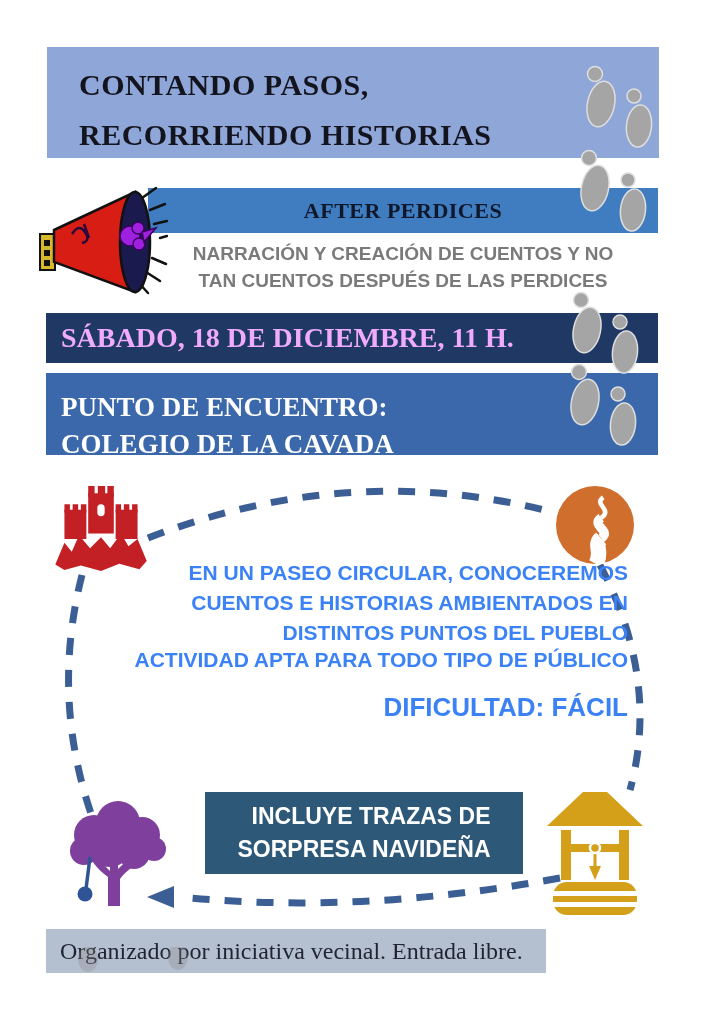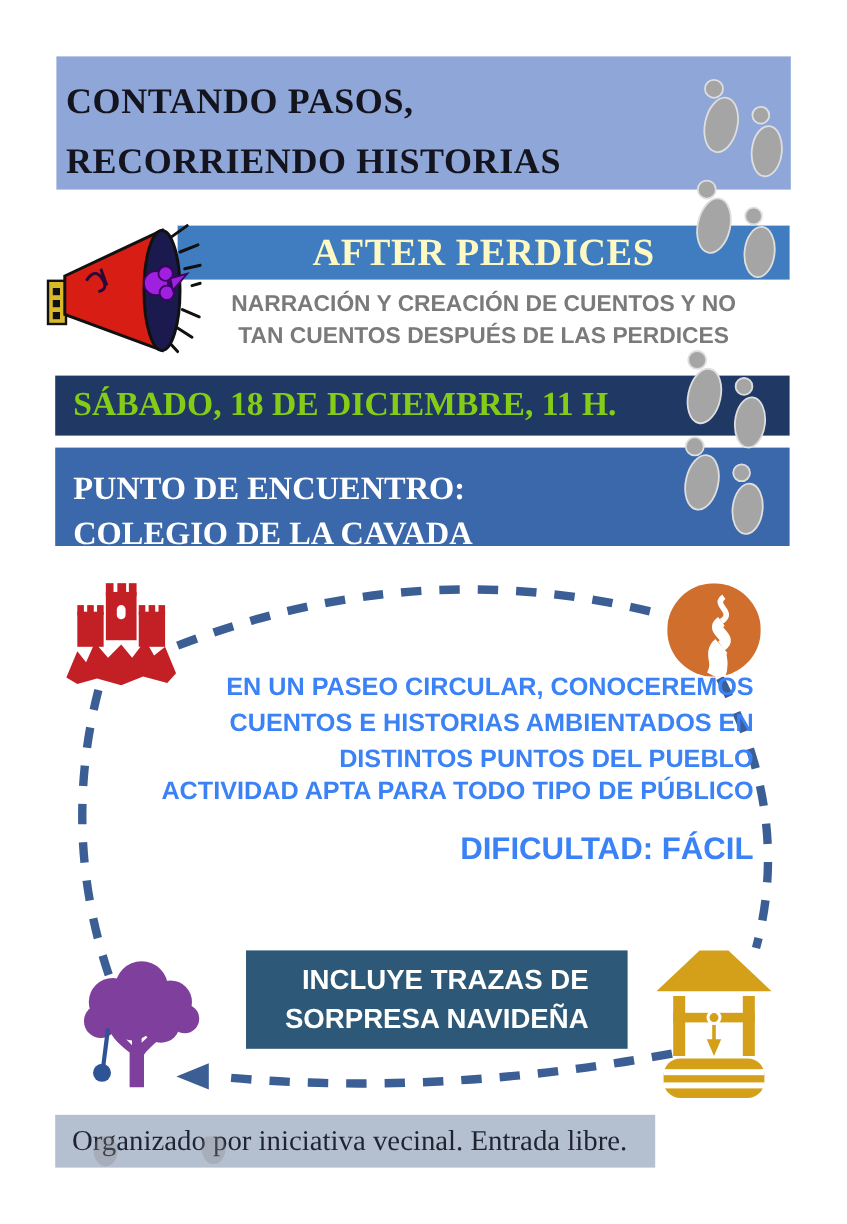--- a/index.html
+++ b/index.html
@@ -3,30 +3,30 @@
 <meta charset="utf-8">
 <style>
   html,body{margin:0;padding:0;background:#ffffff;}
   #poster{position:relative;width:706px;height:1020px;background:#ffffff;overflow:hidden;
           font-family:"Liberation Serif",serif;}
   .abs{position:absolute;}
   .pre{white-space:pre-line;}
 
   
   #title-banner{left:47px;top:47px;width:612px;height:111px;background:#8ea6d8;z-index:1;}
-  #title-text{padding:13px 0 0 8px;font-size:30px;font-weight:700;color:#14141e;
+  #title-text{padding:13px 0 0 32px;font-size:30px;font-weight:700;color:#14141e;
               letter-spacing:0.5px;line-height:50px;}
   #after-banner{left:148px;top:188px;width:510px;height:45px;background:#3f7dc0;z-index:1;
                 display:flex;align-items:center;justify-content:center;}
-  #after-text{font-size:32px;font-weight:600;color:#fef9c3;letter-spacing:0.5px;}
+  #after-text{font-size:22px;font-weight:600;color:#0f172a;letter-spacing:0.5px;}
   #subtitle{left:150px;top:240px;width:506px;text-align:center;z-index:1;
             font-family:"Liberation Sans",sans-serif;font-weight:700;
             font-size:19px;line-height:27px;color:#7a7a7a;}
   #date-banner{left:46px;top:313px;width:612px;height:50px;background:#1f3864;z-index:1;}
-  #date-text{padding-left:15px;font-size:28px;font-weight:600;color:#84cc16;line-height:50px;}
+  #date-text{padding-left:15px;font-size:28px;font-weight:600;color:#f0abfc;line-height:50px;}
   #meeting-banner{left:46px;top:373px;width:612px;height:82px;background:#3a68ab;z-index:1;}
   #meeting-text{padding:16px 0 0 15px;font-size:27px;font-weight:600;color:#ffffff;line-height:37px;}
 
   
   #description{left:88px;top:558px;width:540px;z-index:3;text-align:right;
                font-family:"Liberation Sans",sans-serif;font-weight:700;color:#3b82f6;}
   #walk-text{font-size:21px;line-height:30px;}
   #audience-text{font-size:21px;}
   #difficulty-text{font-size:26px;margin-top:20px;}
   #duration-text{font-size:21px;margin-top:17px;}

